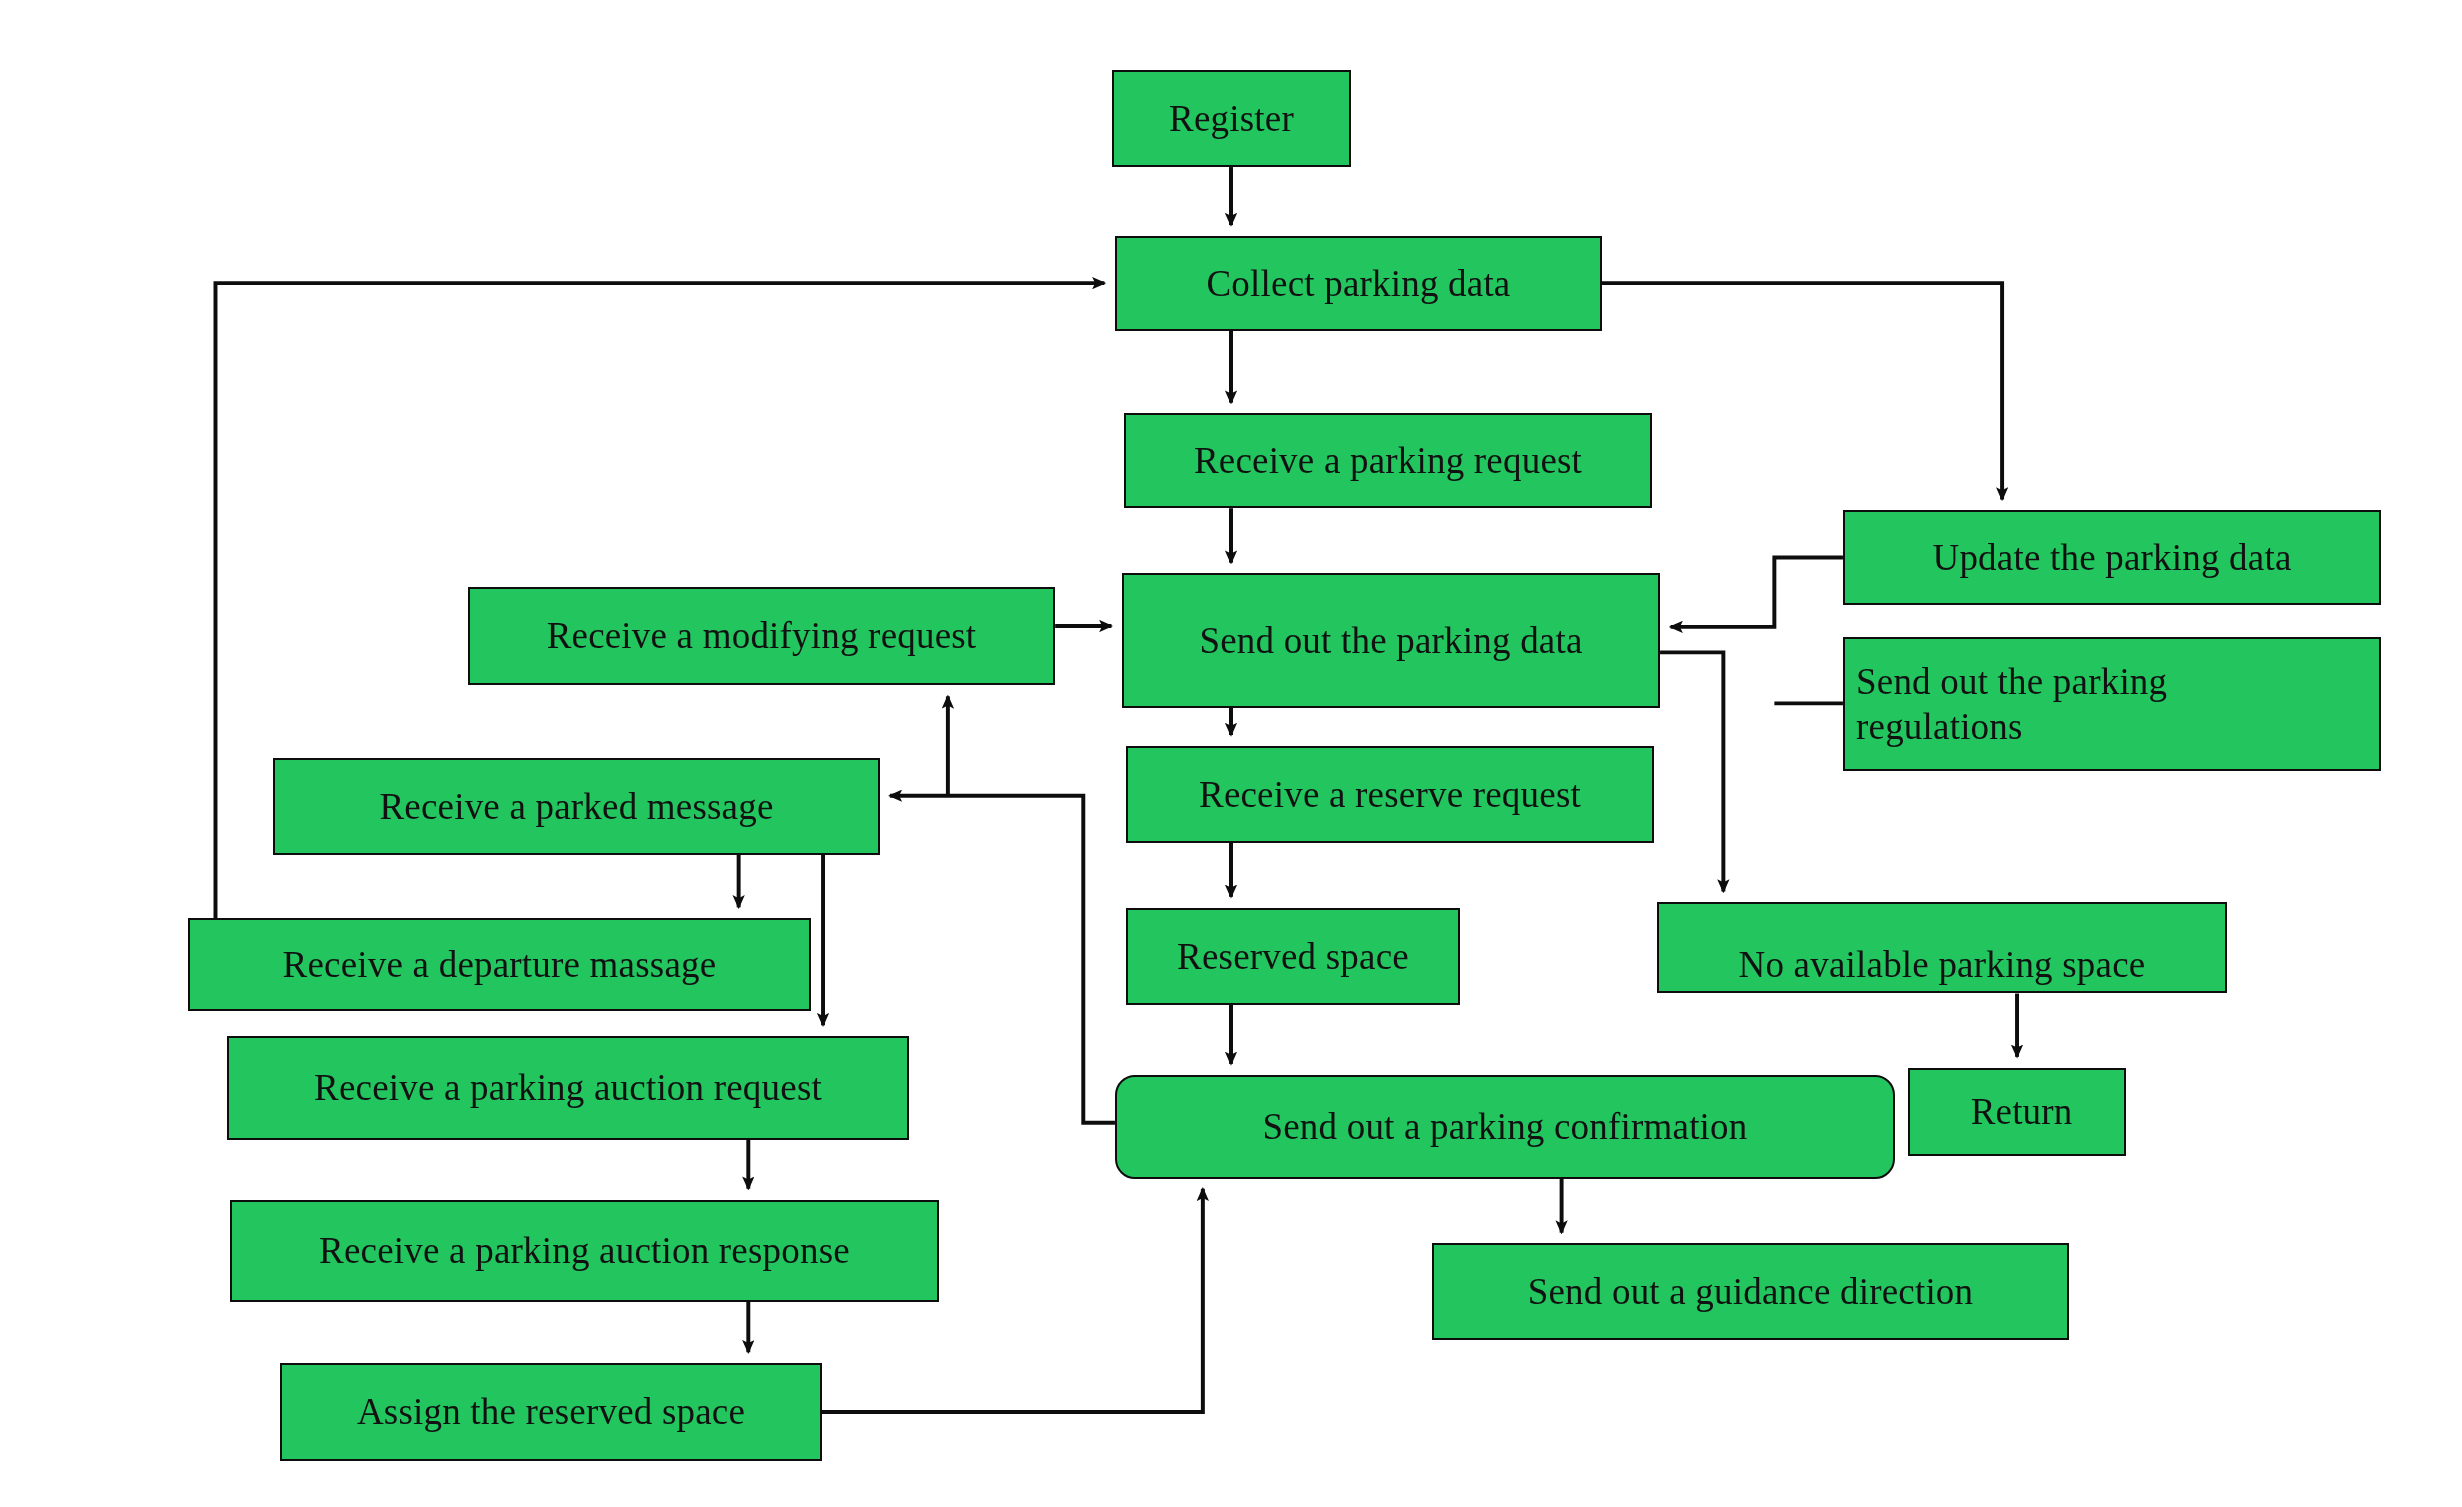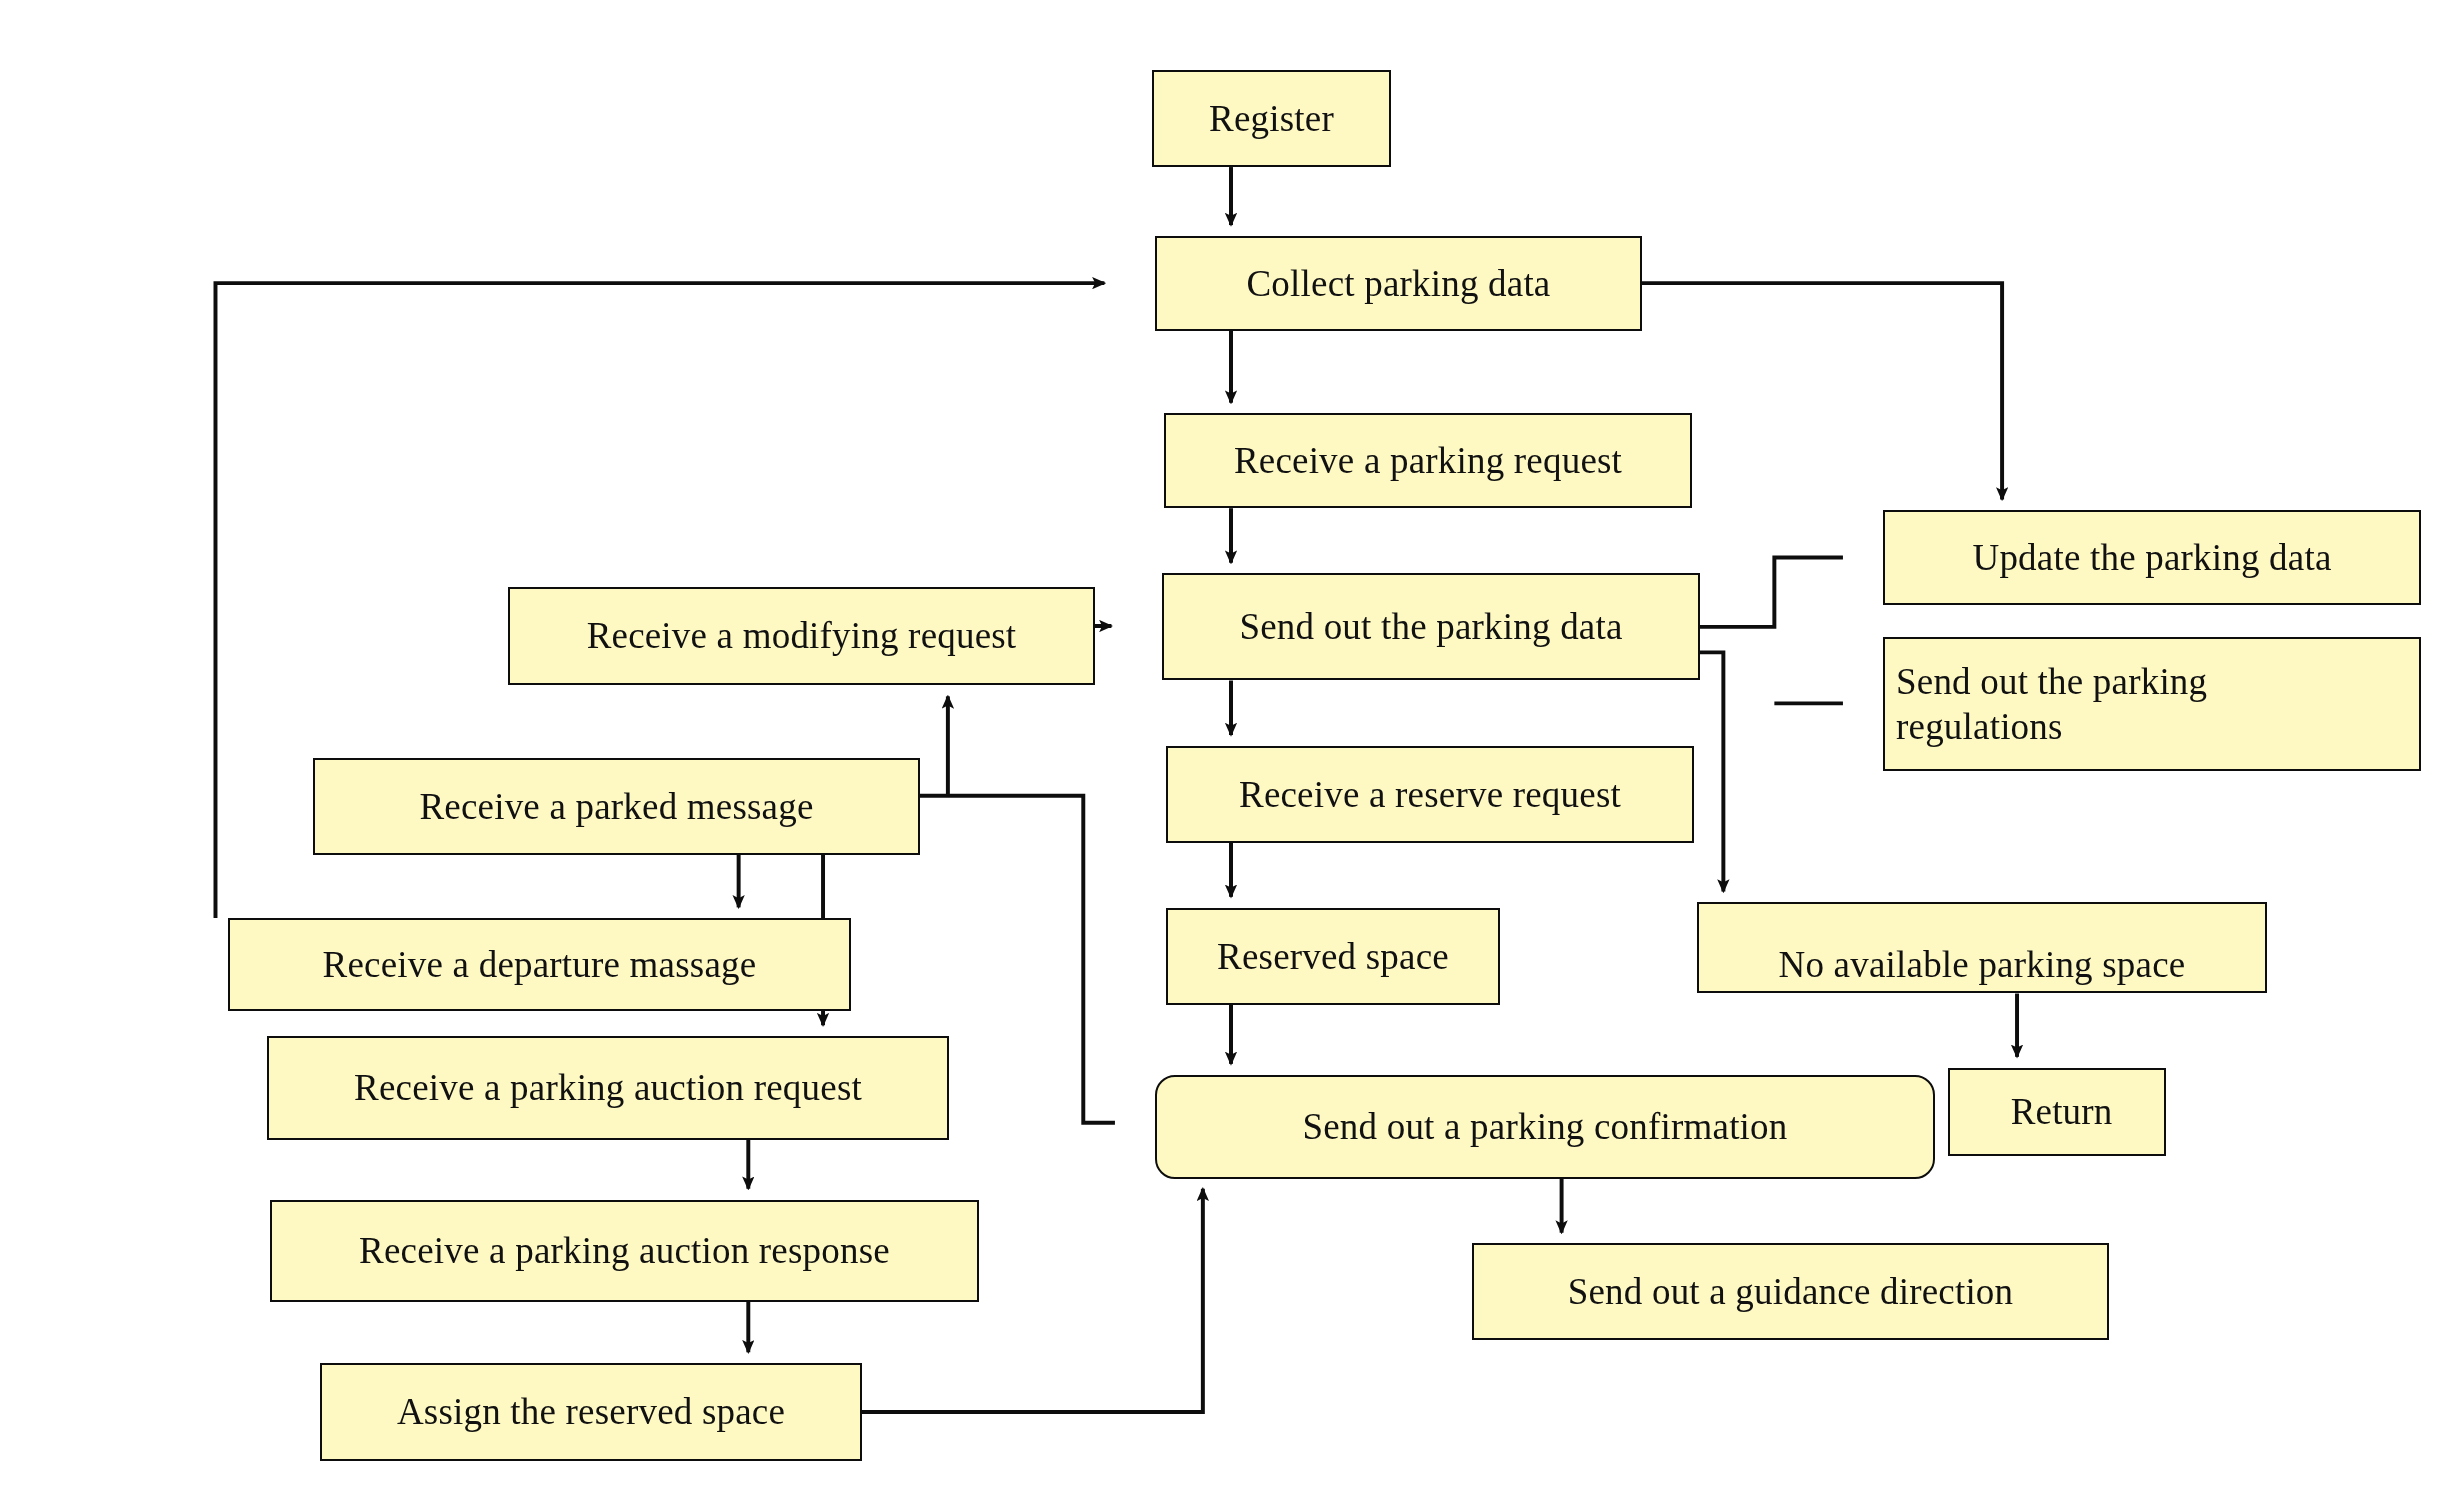--- a/index.html
+++ b/index.html
@@ -20,32 +20,31 @@
     left: 0;
     top: 0;
     width: 2462px;
     height: 1507px;
     pointer-events: none;
   }
   .node {
     position: absolute;
     box-sizing: border-box;
     border: 2.6px solid #0d0d0d;
-    background: #fef9c3;
+    background: #22c55e;
     display: flex;
     align-items: center;
     justify-content: center;
     text-align: center;
     color: #111111;
     font-size: 37px;
     line-height: 1.22;
     letter-spacing: 0.2px;
     padding: 3.5px 8.8px;
     z-index: 2;
-    margin-left: 40px;
   }
   .node.two-line {
     justify-content: flex-end;
     text-align: left;
     padding-left: 11px;
   }
   .node .label {
     display: block;
     width: 100%;
   }
@@ -115,21 +114,21 @@
   </div>
 
   <div class="node" style="left:1115px; top:236px; width:487px; height:95px;">
     <span class="label">Collect parking data</span>
   </div>
 
   <div class="node" style="left:1124px; top:413px; width:528px; height:95px;">
     <span class="label">Receive a parking request</span>
   </div>
 
-  <div class="node" style="left:1122px; top:573px; width:538px; height:107px;">
+  <div class="node" style="left:1122px; top:573px; width:538px; height:135px;">
     <span class="label">Send out the parking data</span>
   </div>
 
   <div class="node" style="left:1126px; top:746px; width:528px; height:97px;">
     <span class="label">Receive a reserve request</span>
   </div>
 
   <div class="node" style="left:1126px; top:908px; width:334px; height:97px;">
     <span class="label">Reserved space</span>
   </div>

